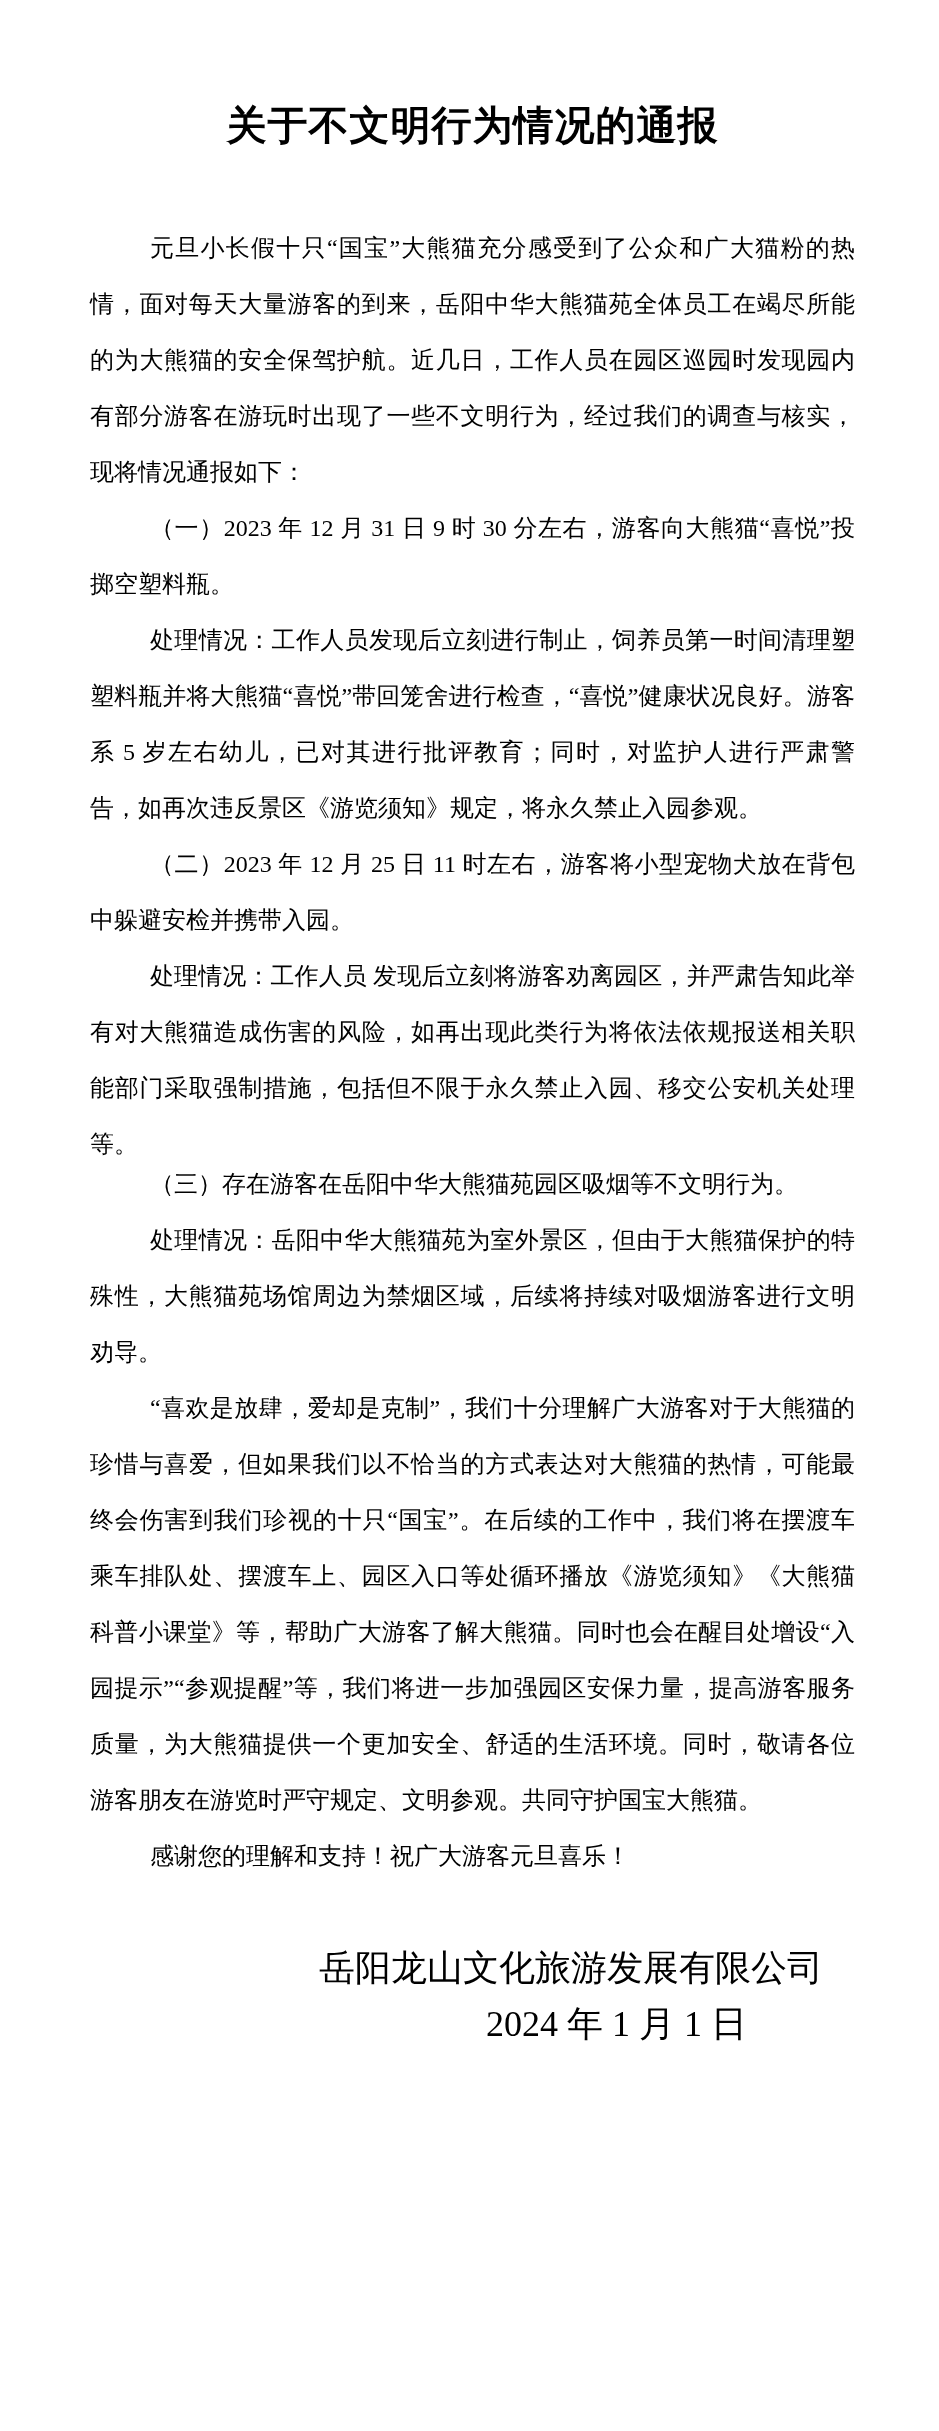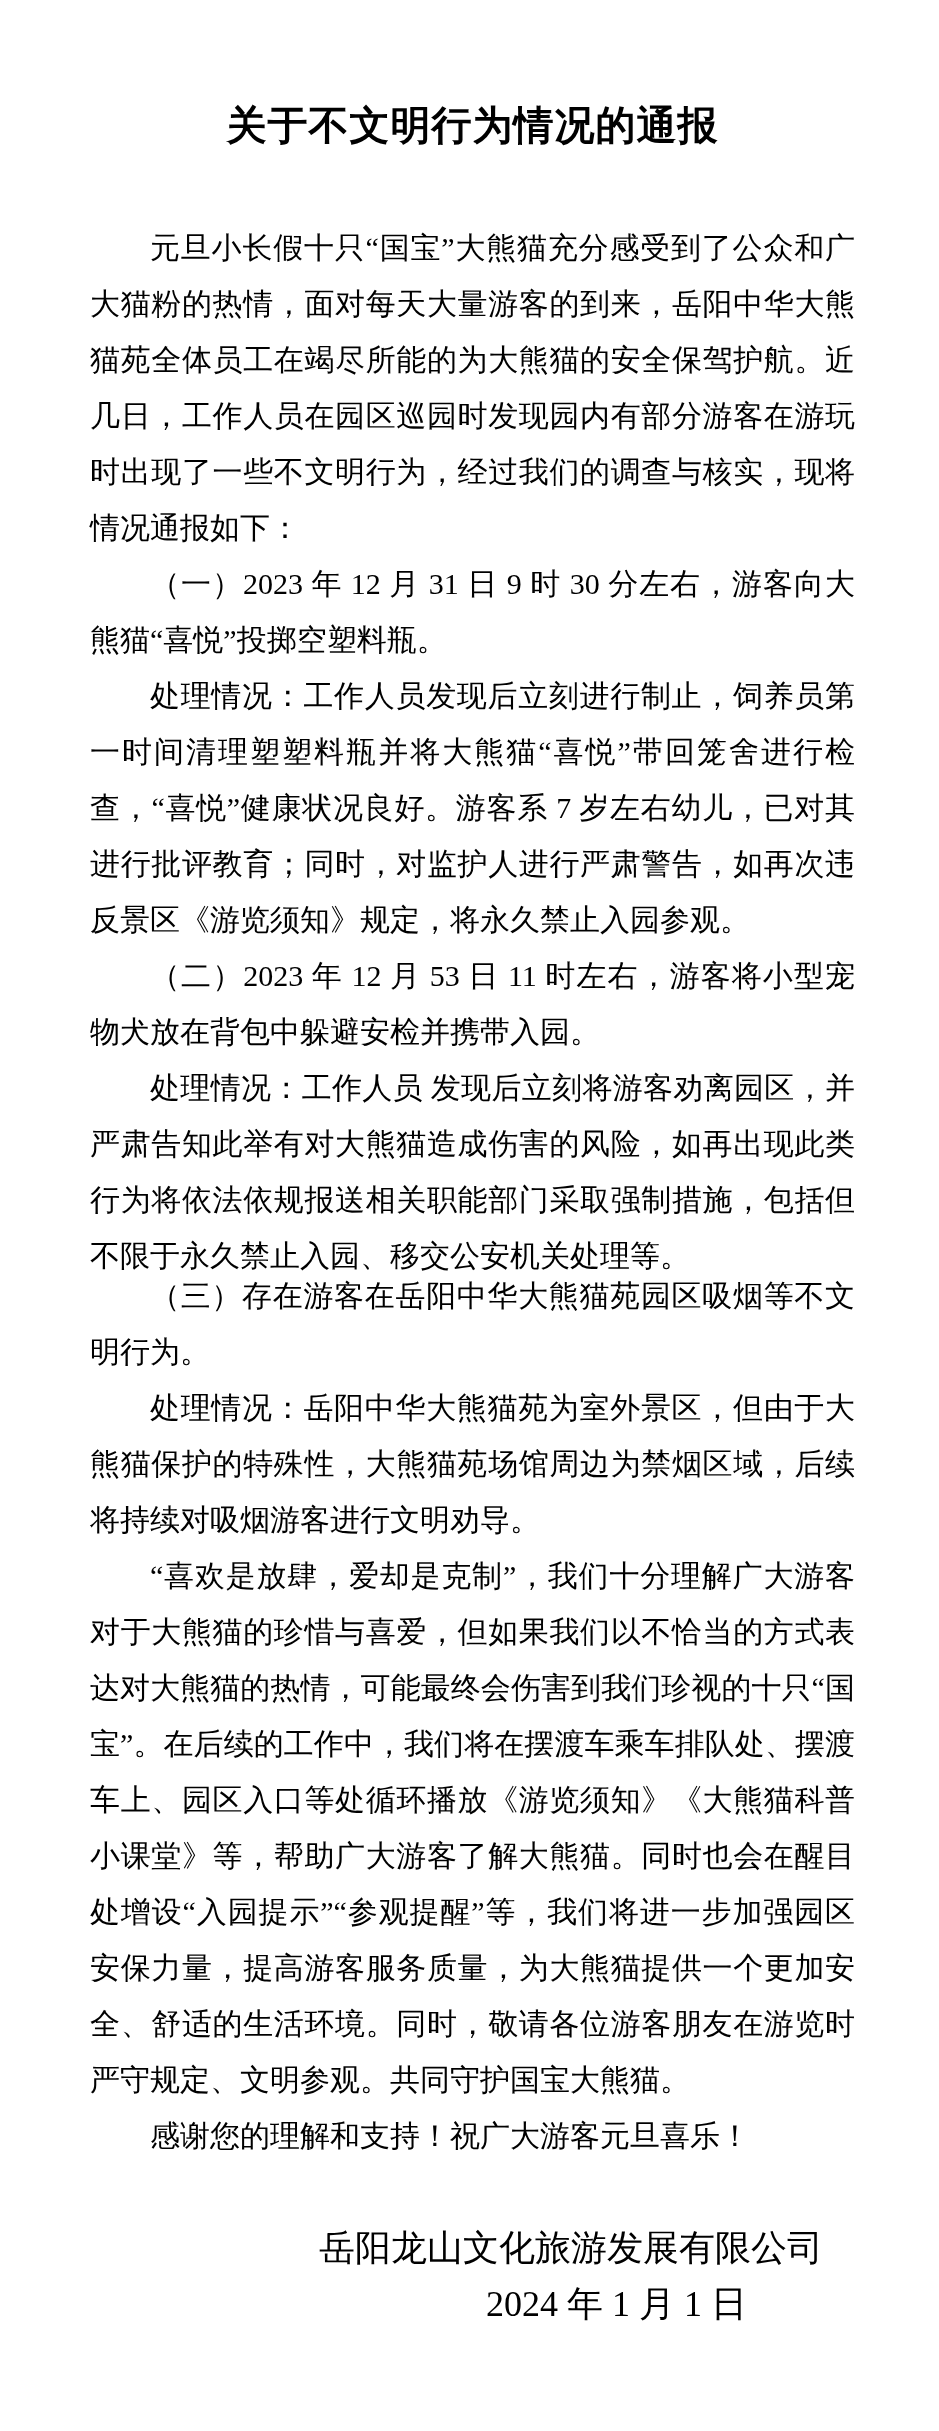--- a/index.html
+++ b/index.html
@@ -26,21 +26,21 @@
     padding-top: 102px;
     font-size: 40px;
     line-height: 48px;
     font-weight: bold;
     text-align: center;
     letter-spacing: 1px;
     font-family: "Liberation Serif", "DejaVu Serif", serif;
   }
   .content {
     margin-top: 70px;
-    font-size: 30px;
+    font-size: 24px;
     line-height: 56px;
     text-align: justify;
     text-justify: inter-ideograph;
   }
   .content p {
     margin: 0;
     text-indent: 60px;
   }
   .content p.heading {
     font-weight: normal;
@@ -69,23 +69,23 @@
 <div class="page">
 
   <h1 class="doc-title">关于不文明行为情况的通报</h1>
 
   <div class="content">
 
     <p>元旦小长假十只“国宝”大熊猫充分感受到了公众和广大猫粉的热情，面对每天大量游客的到来，岳阳中华大熊猫苑全体员工在竭尽所能的为大熊猫的安全保驾护航。近几日，工作人员在园区巡园时发现园内有部分游客在游玩时出现了一些不文明行为，经过我们的调查与核实，现将情况通报如下：</p>
 
     <p class="heading">（一）2023 年 12 月 31 日 9 时 30 分左右，游客向大熊猫“喜悦”投掷空塑料瓶。</p>
 
-    <p>处理情况：工作人员发现后立刻进行制止，饲养员第一时间清理塑塑料瓶并将大熊猫“喜悦”带回笼舍进行检查，“喜悦”健康状况良好。游客系 7 岁左右幼儿，已对其进行批评教育；同时，对监护人进行严肃警告，如再次违反景区《游览须知》规定，将永久禁止入园参观。</p>
+    <p>处理情况：工作人员发现后立刻进行制止，饲养员第一时间清理塑塑料瓶并将大熊猫“喜悦”带回笼舍进行检查，“喜悦”健康状况良好。游客系 5 岁左右幼儿，已对其进行批评教育；同时，对监护人进行严肃警告，如再次违反景区《游览须知》规定，将永久禁止入园参观。</p>
 
-    <p class="heading">（二）2023 年 12 月 53 日 11 时左右，游客将小型宠物犬放在背包中躲避安检并携带入园。</p>
+    <p class="heading">（二）2023 年 12 月 25 日 11 时左右，游客将小型宠物犬放在背包中躲避安检并携带入园。</p>
 
     <p>处理情况：工作人员 发现后立刻将游客劝离园区，并严肃告知此举有对大熊猫造成伤害的风险，如再出现此类行为将依法依规报送相关职能部门采取强制措施，包括但不限于永久禁止入园、移交公安机关处理等。</p>
 
     <p class="heading tight">（三）存在游客在岳阳中华大熊猫苑园区吸烟等不文明行为。</p>
 
     <p>处理情况：岳阳中华大熊猫苑为室外景区，但由于大熊猫保护的特殊性，大熊猫苑场馆周边为禁烟区域，后续将持续对吸烟游客进行文明劝导。</p>
 
     <p>“喜欢是放肆，爱却是克制”，我们十分理解广大游客对于大熊猫的珍惜与喜爱，但如果我们以不恰当的方式表达对大熊猫的热情，可能最终会伤害到我们珍视的十只“国宝”。在后续的工作中，我们将在摆渡车乘车排队处、摆渡车上、园区入口等处循环播放《游览须知》《大熊猫科普小课堂》等，帮助广大游客了解大熊猫。同时也会在醒目处增设“入园提示”“参观提醒”等，我们将进一步加强园区安保力量，提高游客服务质量，为大熊猫提供一个更加安全、舒适的生活环境。同时，敬请各位游客朋友在游览时严守规定、文明参观。共同守护国宝大熊猫。</p>
 
     <p>感谢您的理解和支持！祝广大游客元旦喜乐！</p>

